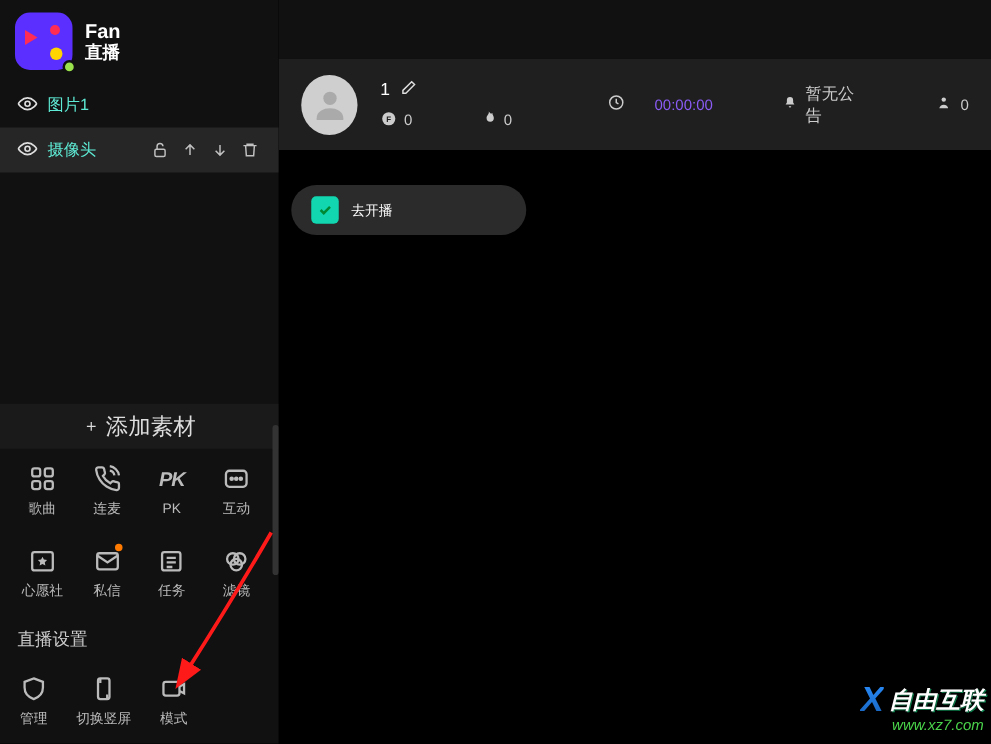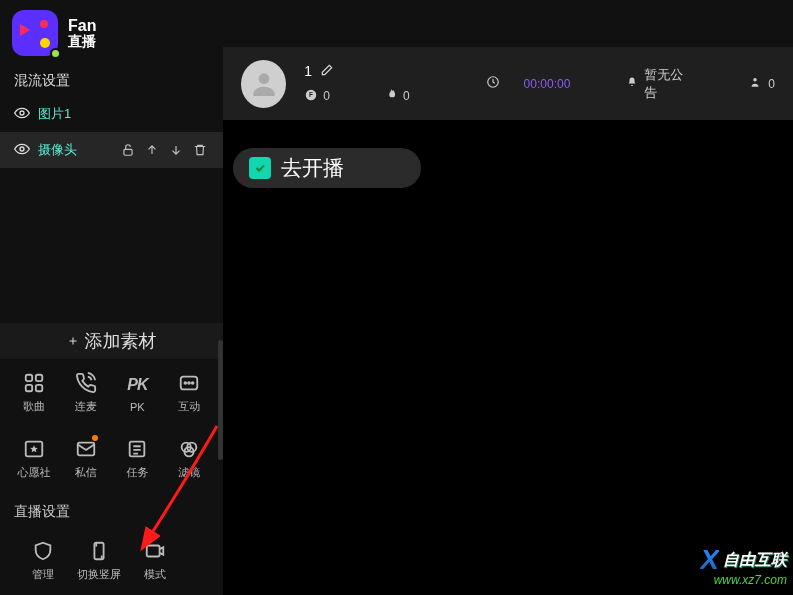--- a/index.html
+++ b/index.html
@@ -34,21 +34,21 @@
 
 .section-divider-title { font-size: 14px; color: #ccc; padding: 14px 14px 6px; }
 .grid4 { display: grid; grid-template-columns: repeat(4, 1fr); padding: 6px 8px 2px; row-gap: 10px; }
 .grid-item { display: flex; flex-direction: column; align-items: center; gap: 5px; font-size: 11px; color: #bbb; height: 56px; justify-content: center; position: relative; }
 .grid-item .icon-box { width: 22px; height: 22px; display: flex; align-items: center; justify-content: center; }
 .grid-item .icon-box svg { width: 22px; height: 22px; }
 .pk-text { font-style: italic; font-weight: 700; font-size: 16px; color: #bbb; letter-spacing: -1px; }
 .badge-dot { position: absolute; top: 4px; right: 14px; width: 6px; height: 6px; border-radius: 50%; background: #ff7a00; }
 
 
-.grid3 { display: grid; grid-template-columns: repeat(3, 54px); padding: 6px 16px; column-gap: 2px; }
+.grid3 { display: grid; grid-template-columns: repeat(3, 54px); padding: 6px 0; column-gap: 2px; }
 .scroll-indicator { position: absolute; right: 0; top: 340px; width: 5px; height: 120px; background: #333; border-radius: 3px; }
 
 
 .topbar-spacer { height: 47px; background: #111; }
 .infobar { height: 73px; background: #1f1f1f; display: flex; align-items: center; padding: 0 18px; gap: 18px; }
 .avatar { width: 48px; height: 48px; border-radius: 50%; background: #cfcfcf; display: flex; align-items: center; justify-content: center; }
 .avatar svg { width: 32px; height: 32px; }
 .id-col { display: flex; flex-direction: column; gap: 8px; }
 .id-row1 { display: flex; align-items: center; gap: 8px; font-size: 14px; }
 .edit-icon svg { width: 14px; height: 14px; }
@@ -56,32 +56,32 @@
 .stat { display: flex; align-items: center; gap: 5px; }
 .stat svg { width: 14px; height: 14px; }
 .timer { display: flex; align-items: center; gap: 24px; font-size: 12px; color: #8b5cf6; }
 .timer svg { width: 14px; height: 14px; }
 .announce { display: flex; align-items: center; gap: 6px; font-size: 13px; color: #ccc; }
 .announce svg { width: 12px; height: 12px; }
 .people { display: flex; align-items: center; gap: 6px; font-size: 12px; color: #ccc; }
 .people svg { width: 14px; height: 14px; }
 
 
-.pill { margin: 28px 0 0 10px; width: 188px; height: 40px; background: #2b2b2b; border-radius: 20px; display: flex; align-items: center; gap: 10px; padding: 0 16px; font-size: 21px; }
+.pill { margin: 28px 0 0 10px; width: 188px; height: 40px; background: #2b2b2b; border-radius: 20px; display: flex; align-items: center; gap: 10px; padding: 0 16px; font-size: 11px; }
 .pill-icon { width: 22px; height: 22px; border-radius: 4px; background: #11d6b0; display: flex; align-items: center; justify-content: center; }
 .pill-icon svg { width: 12px; height: 12px; }
 
 
 .arrow-svg { position: absolute; left: 132px; top: 418px; pointer-events: none; }
 
 
 .watermark { position: absolute; right: 6px; bottom: 8px; text-align: right; }
 .wm-top { display: flex; align-items: center; gap: 4px; }
 .wm-x { font-size: 28px; font-style: italic; font-weight: 900; background: linear-gradient(180deg,#2b8fff,#1560b8); -webkit-background-clip: text; background-clip: text; color: transparent; }
-.wm-main { font-size: 16px; color: #fff; font-weight: 700; font-style: italic; text-shadow: 0 0 3px #000, 1px 1px 0 #1a6; }
+.wm-main { font-size: 19px; color: #fff; font-weight: 700; font-style: italic; text-shadow: 0 0 3px #000, 1px 1px 0 #1a6; }
 .wm-url { font-size: 12px; color: #4ad24a; font-style: italic; margin-top: -3px; }
 
 .sidebar-rel { position: relative; }
 </style>
 </head>
 <body>
 
 <div class="app">
   <div class="sidebar sidebar-rel">
     <div class="logo-row">
@@ -90,21 +90,20 @@
           <span class="logo-dot1"></span>
           <span class="logo-dot2"></span>
         <span class="logo-corner"></span>
       </div>
       <div class="logo-text">
         <span class="logo-line1">Fan</span>
         <span class="logo-line2">直播</span>
       </div>
     </div>
 
-    <div class="section-title">混流设置</div>
 
     <div class="source-item">
       <span class="eye-icon">
         <svg viewBox="0 0 24 24" fill="none" stroke="#ddd" stroke-width="2">
             <path d="M1 12s4-7 11-7 11 7 11 7-4 7-11 7S1 12 1 12z"></path>
             <circle cx="12" cy="12" r="3"></circle>
           </svg>
       </span>
       <span>图片1</span>
     </div>

